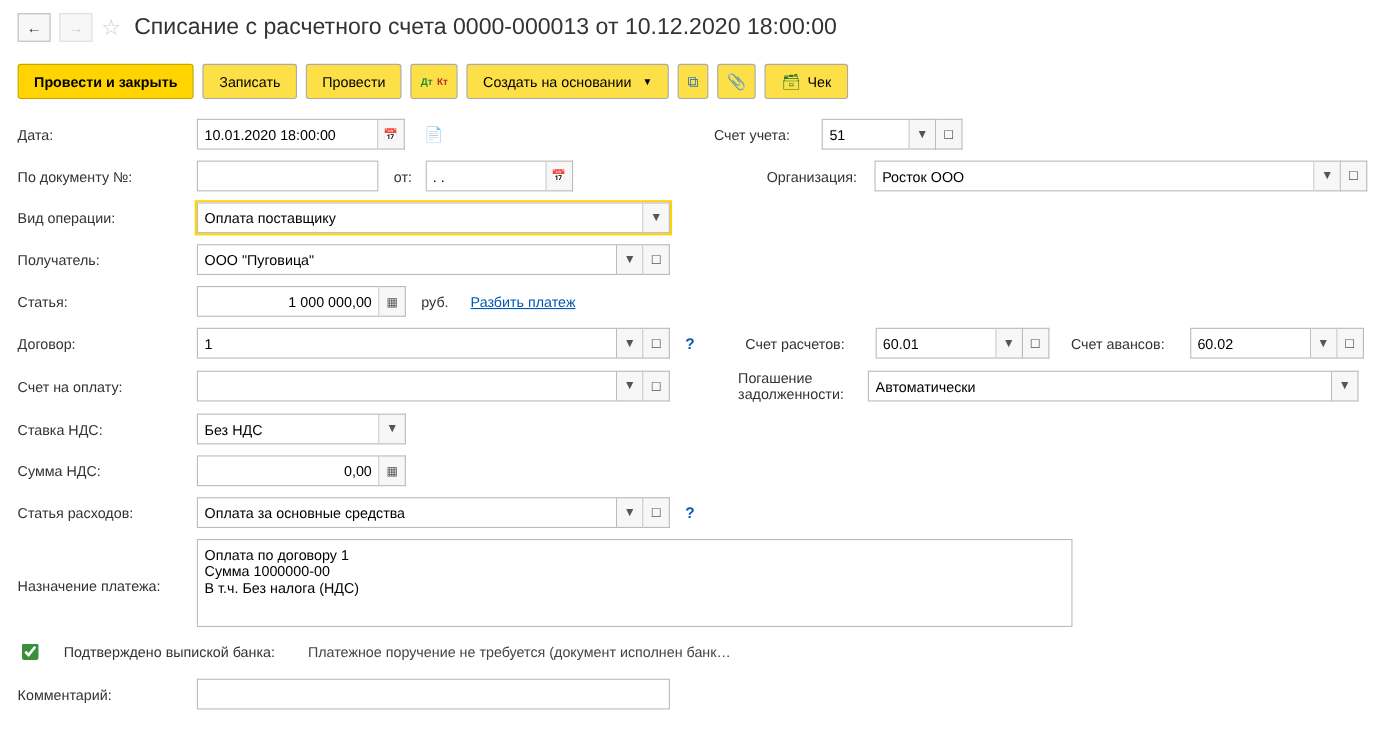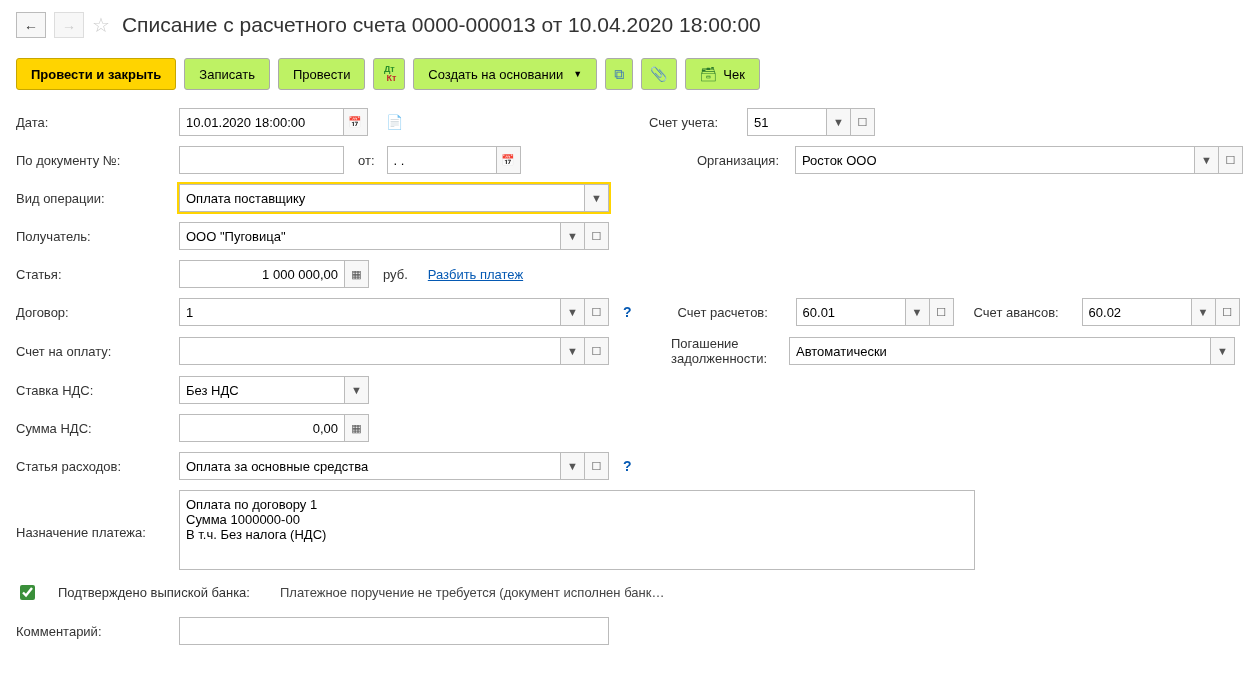--- a/index.html
+++ b/index.html
@@ -37,21 +37,21 @@
   .toolbar {
     display: flex;
     align-items: center;
     gap: 8px;
     margin-bottom: 18px;
   }
   .btn {
     height: 32px;
     padding: 0 14px;
     border: 1px solid #aaa;
-    background: #bef264;
+    background: #fde047;
     display: inline-flex;
     align-items: center;
     gap: 6px;
     cursor: pointer;
     font-size: 13px;
     border-radius: 3px;
   }
   .btn.primary { background: #ffd400; border-color: #c7a600; font-weight: 700; }
   .btn.icon-only { padding: 0 8px; }
   .btn .caret { font-size: 9px; margin-left: 4px; }
@@ -110,42 +110,41 @@
   .link { color: #0559b3; text-decoration: underline; cursor: pointer; margin-left: 12px; }
   .help { color: #0559b3; font-weight: bold; margin-left: 6px; cursor: pointer; font-size: 14px; }
   .spacer { flex: 1 1 auto; }
   .col-gap { width: 30px; }
 
   .checkbox-row { display: flex; align-items: center; gap: 20px; margin: 12px 0 14px 0; }
   .checkbox-row input[type=checkbox] { accent-color: #3a8f3a; width: 15px; height: 15px; }
 
   .dtkt-icon {
     display: inline-flex;
-    flex-direction: column;
     font-size: 9px;
     line-height: 9px;
     font-weight: bold;
   }
   .dtkt-icon .dt { color: #2a8f2a; }
   .dtkt-icon .kt { color: #c02a2a; margin-left: 4px; }
 
   .struct-icon { color: #3e7ab8; font-size: 14px; }
   .clip-icon { font-size: 14px; color: #555; }
   .receipt-icon { font-size: 14px; color: #2a7a2a; }
   .new-doc-icon { font-size: 14px; color: #2a8f2a; }
   .input-group > input.num-right { text-align: right; }
 </style>
 </head>
 <body>
 
 <div class="header-row">
   <div class="nav-btn">←</div>
   <div class="nav-btn disabled">→</div>
   <span class="star-icon">☆</span>
-  <span class="page-title">Списание с расчетного счета 0000-000013 от 10.04.2020 18:00:00</span>
+  <span class="page-title">Списание с расчетного счета 0000-000013 от 10.12.2020 18:00:00</span>
 </div>
 
 <div class="toolbar">
   <button class="btn primary">Провести и закрыть</button>
   <button class="btn">Записать</button>
   <button class="btn">Провести</button>
   <button class="btn icon-only">
     <span class="dtkt-icon">
         <span class="dt">Дт</span>
         <span class="kt">Кт</span>

